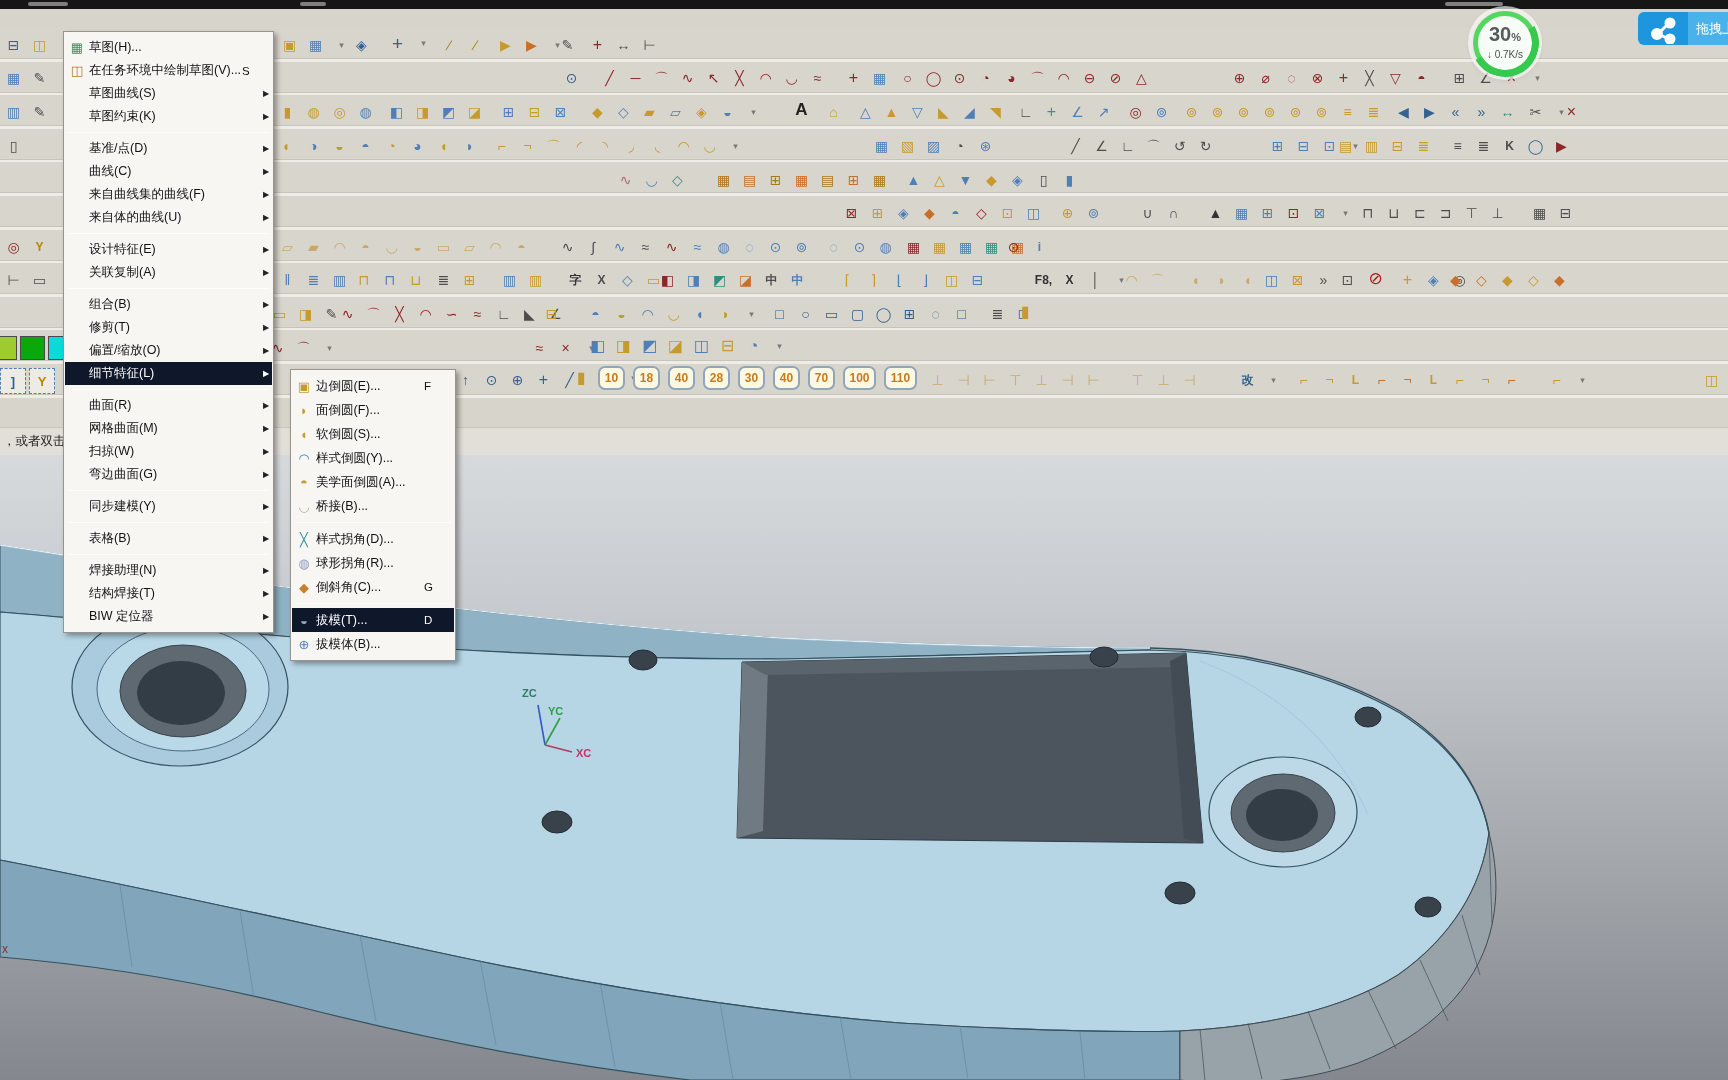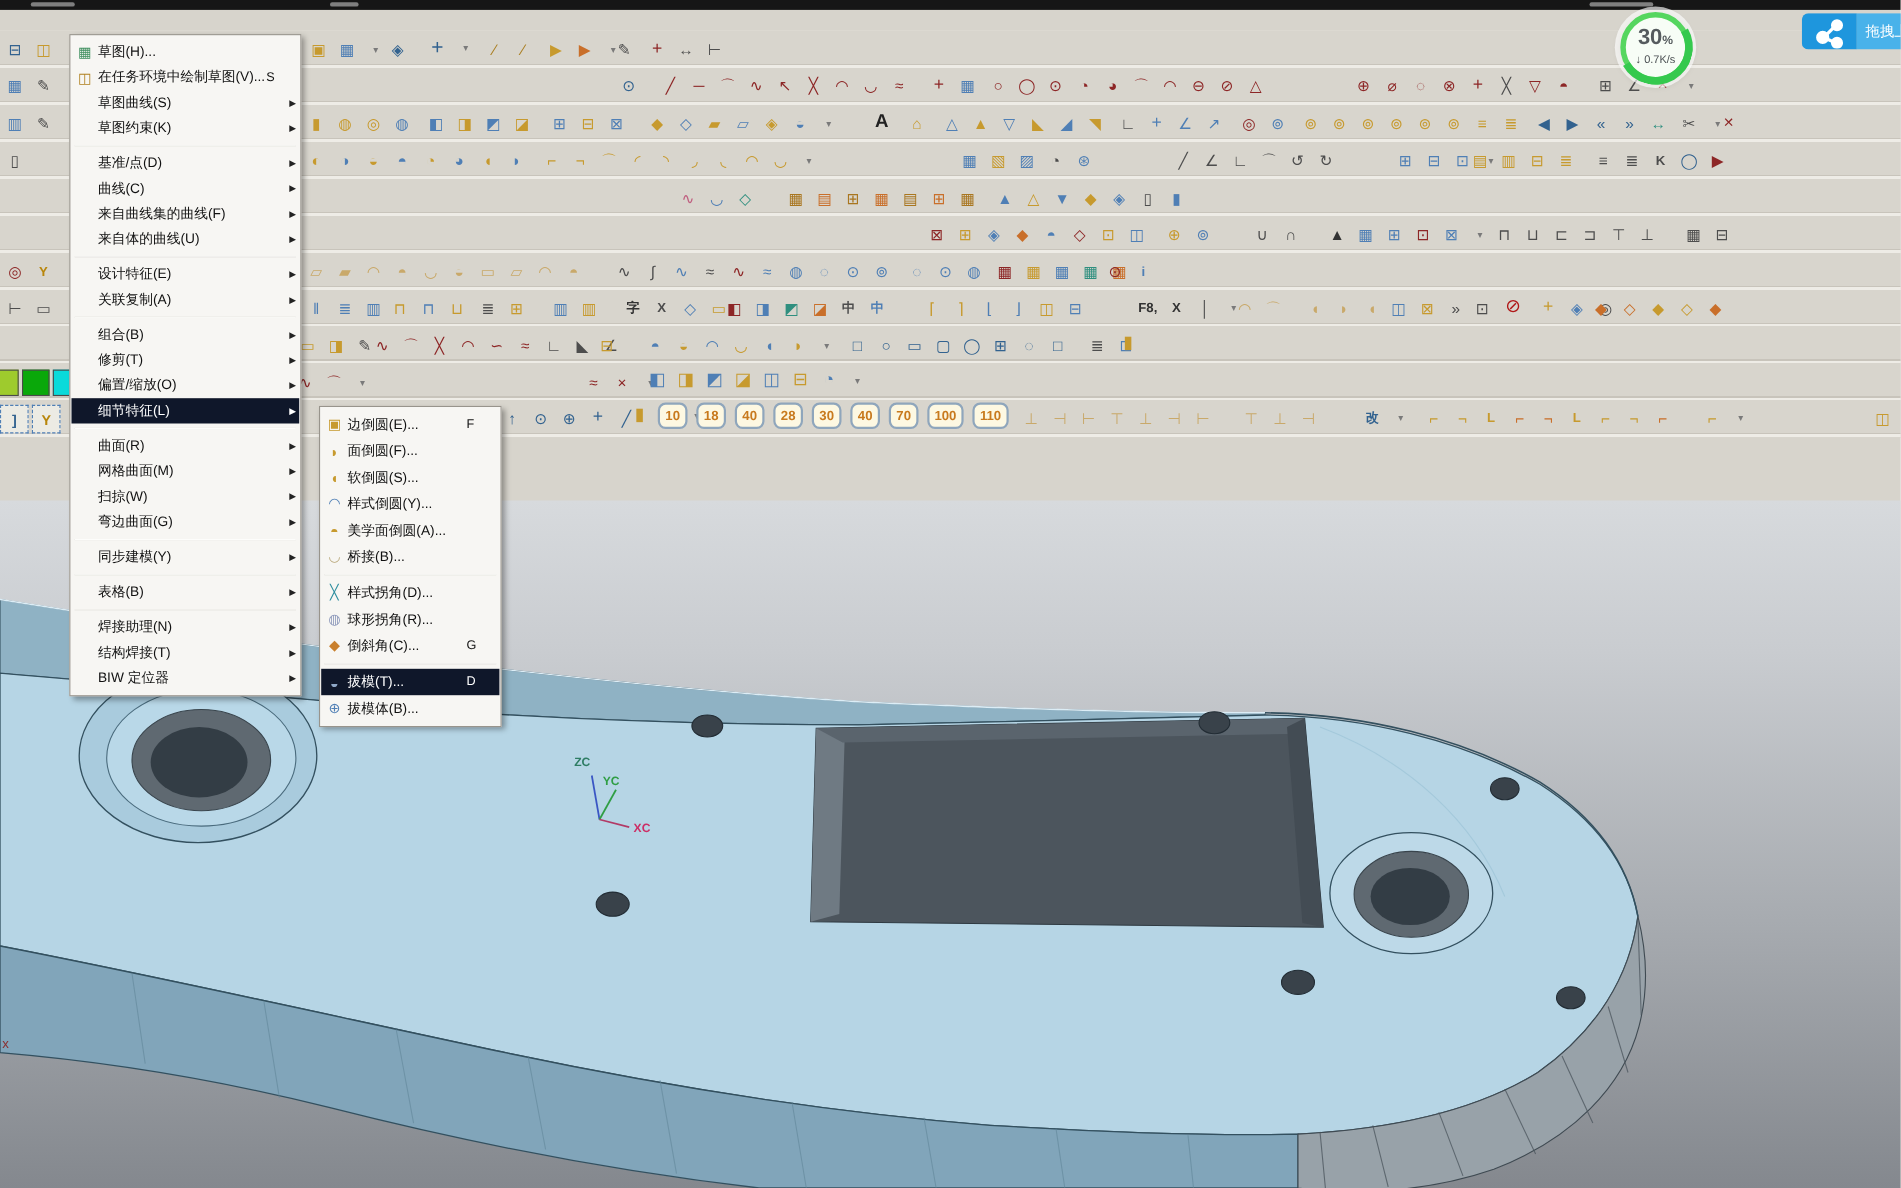--- a/index.html
+++ b/index.html
@@ -637,20 +637,23 @@
         <span class="numbtn">40</span>
         <span class="numbtn">28</span>
         <span class="numbtn">30</span>
         <span class="numbtn">40</span>
         <span class="numbtn">70</span>
         <span class="numbtn" style="width: 33px;">100</span>
         <span class="numbtn" style="width: 33px;">110</span>
       </div>
     </div>
 
+<div id="cuestrip">
+  <span id="cuetext">，或者双击</span>
+</div>
 
 <div id="viewport">
   <svg width="1728" height="625" viewBox="0 0 1728 625">
 
     <path d="M0,90 C300,138 550,168 780,183 C950,191 1080,193 1150,193 L1150,195 C1050,197 900,202 780,204 C680,204 560,201 430,193 C330,186 180,172 0,157 Z" fill="#8fb2c4" stroke="#33505f" stroke-width="1"></path>
     <path d="M0,90 C300,138 550,168 780,183 C950,191 1080,193 1150,193" fill="none" stroke="#dcedf6" stroke-width="1.3"></path>
 
     <path d="M0,157 C180,172 330,186 430,193 C560,201 680,204 780,204 C900,202 1050,197 1150,195 C1240,196 1330,218 1400,258 C1450,290 1480,330 1489,378 C1482,432 1452,482 1398,520 C1340,556 1260,572 1180,576 C1100,578 1000,574 900,568 C750,556 600,532 450,500 C300,468 140,432 0,405 Z" fill="#b6d5e5" stroke="#33505f" stroke-width="1.2"></path>
     <path d="M1200,206 C1280,236 1340,292 1368,360" fill="none" stroke="#9fc6d8" stroke-width="1" opacity="0.8"></path>
 

